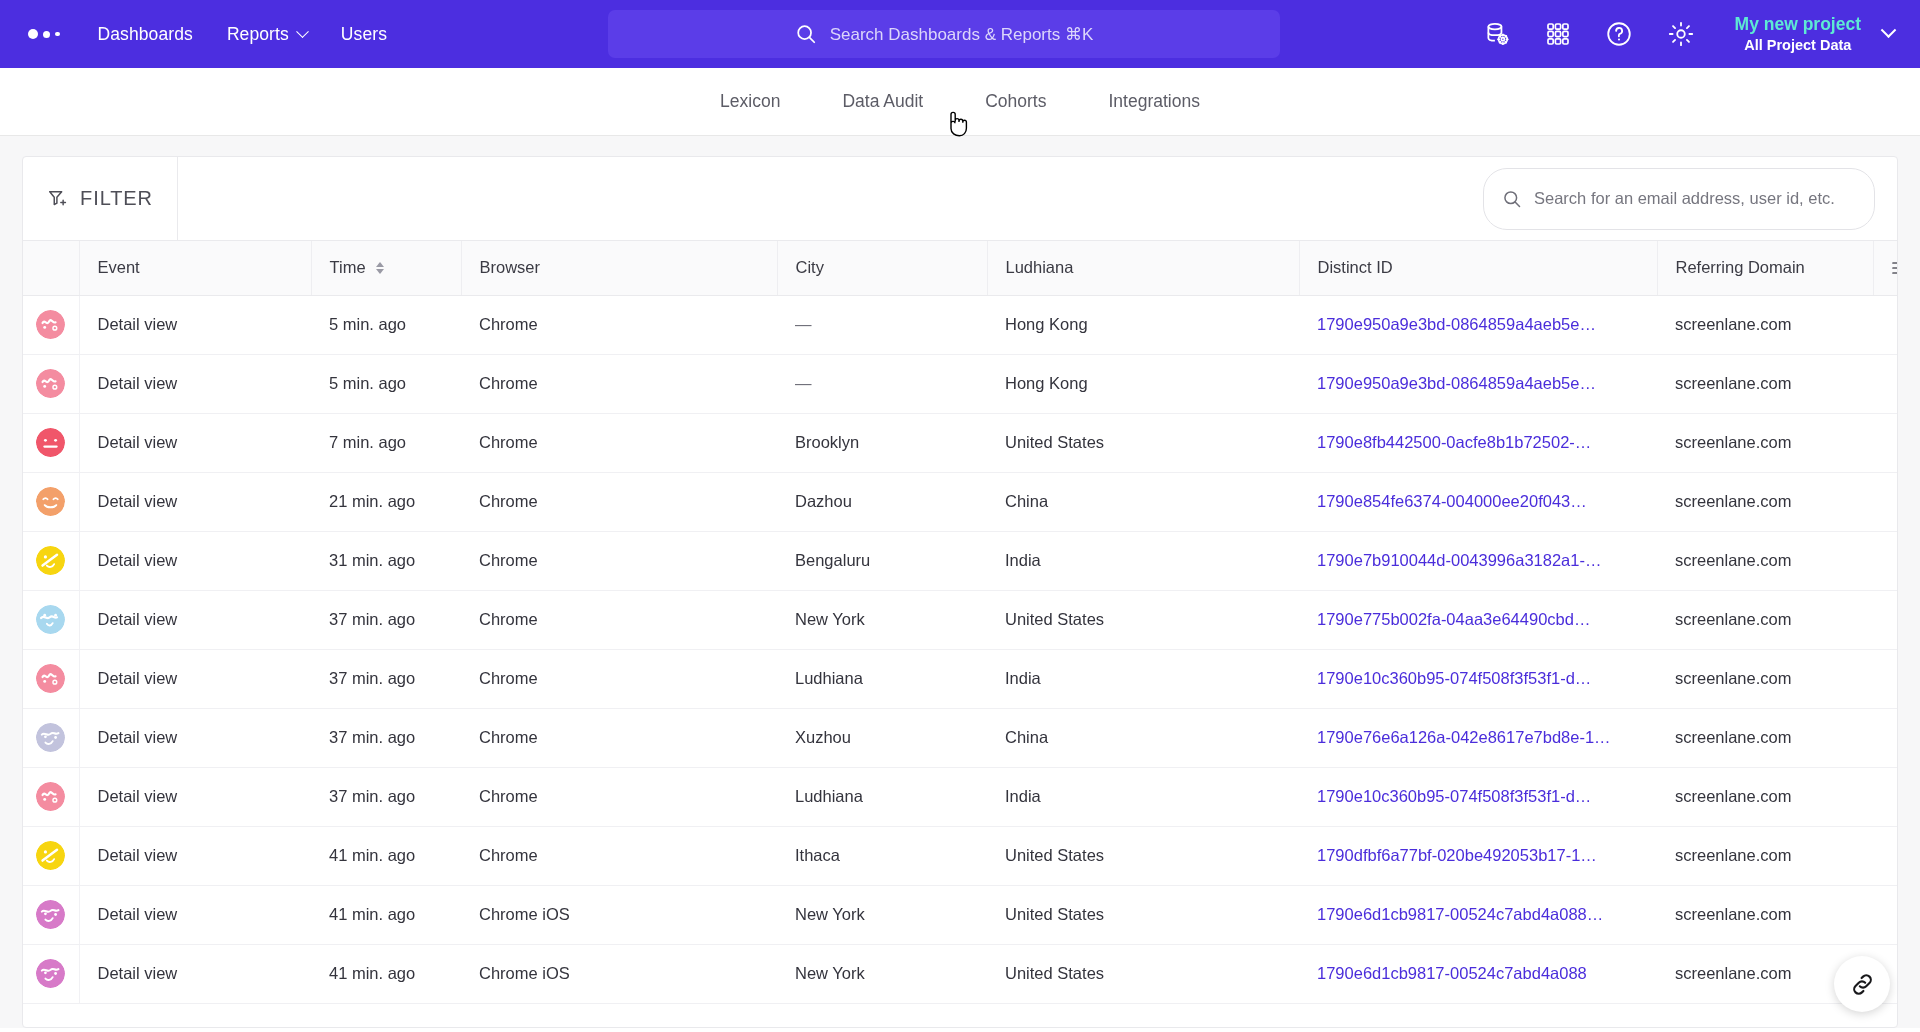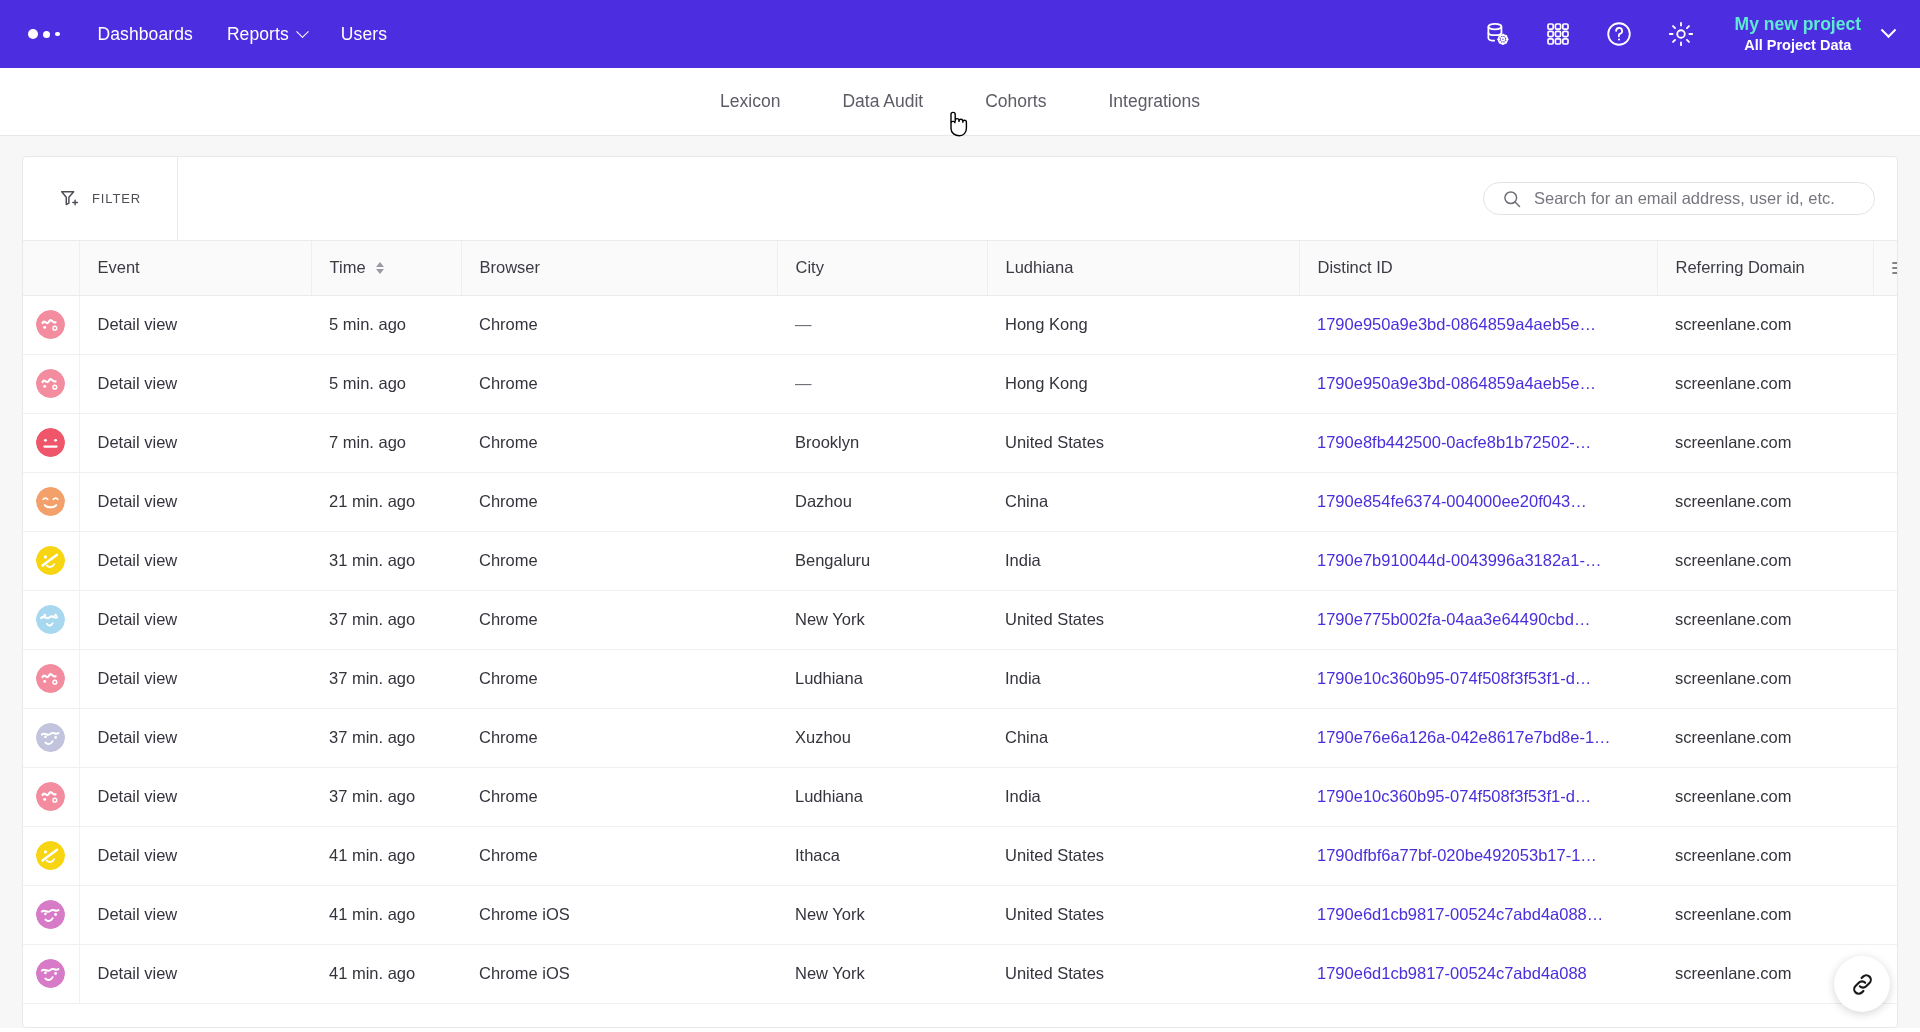--- a/index.html
+++ b/index.html
@@ -128,29 +128,29 @@
     border-bottom: 1px solid #eaeaed;
     flex: 0 0 auto;
   }
   .filter-btn {
     width: 155px;
     display: flex; align-items: center; justify-content: center;
     gap: 11px;
     border-right: 1px solid #eaeaed;
     cursor: pointer;
     color: #4e4e57;
-    font-size: 13px;
+    font-size: 20px;
     letter-spacing: .9px;
   }
   .toolbar-spacer { flex: 1; }
   .row-search {
     align-self: center;
     margin-right: 22px;
     width: 392px;
-    height: 33px;
+    height: 62px;
     border: 1px solid #e3e3e7;
     border-radius: 24px;
     display: flex;
     align-items: center;
     gap: 12px;
     padding: 0 18px;
     cursor: text;
     overflow: hidden;
   }
   .row-search input {
@@ -255,20 +255,27 @@
     </div>
     <div class="nav-link">
       <span>Reports</span>
       <span class="chev"></span>
     </div>
     <div class="nav-link">
       <span>Users</span>
     </div>
   </div>
 
+  <div class="global-search">
+    <svg width="22" height="22" viewBox="0 0 24 24" fill="none">
+      <circle cx="10.5" cy="10.5" r="7" stroke="#ffffff" stroke-width="1.9"></circle>
+      <line x1="15.7" y1="15.7" x2="21" y2="21" stroke="#ffffff" stroke-width="1.9" stroke-linecap="round"></line>
+    </svg>
+    <span class="ph">Search Dashboards &amp; Reports ⌘K</span>
+  </div>
 
   <div class="nav-right">
 
     <div class="icon-btn">
       <svg width="27" height="27" viewBox="0 0 26 26" fill="none" stroke="#ffffff" stroke-width="1.7">
         <ellipse cx="10.5" cy="5.4" rx="6.3" ry="2.7"></ellipse>
         <path d="M4.2 5.4v5.6c0 1.5 2.8 2.7 6.3 2.7s6.3-1.2 6.3-2.7V5.4"></path>
         <path d="M4.2 11v5.3c0 1.5 2.8 2.7 6.3 2.7"></path>
         <circle cx="18.2" cy="17.6" r="4.2" fill="#4c2ee0"></circle>
         <circle cx="18.2" cy="17.6" r="1.5"></circle>

